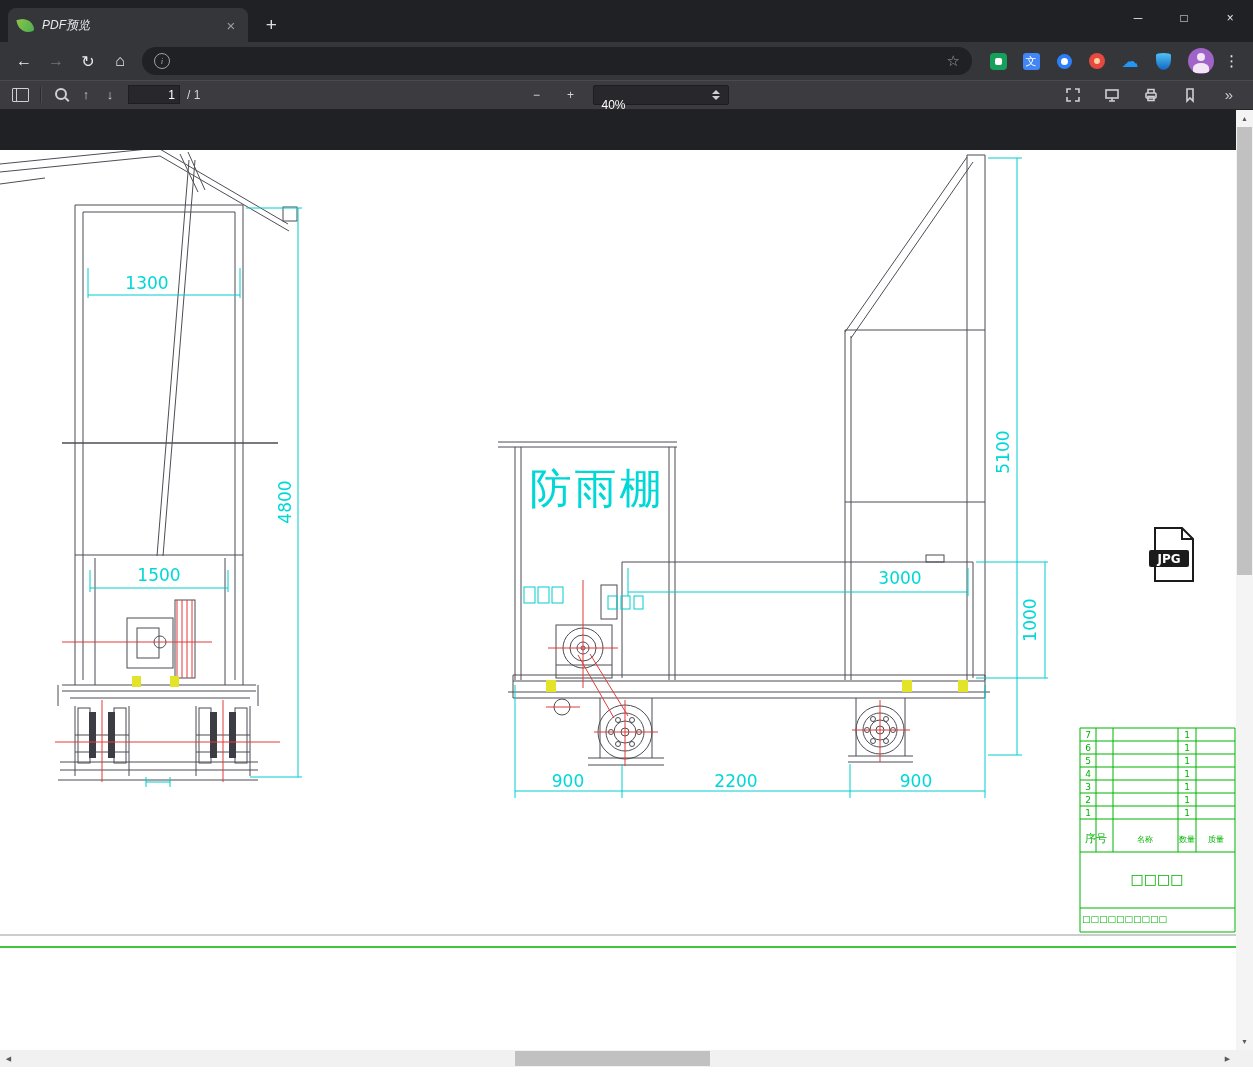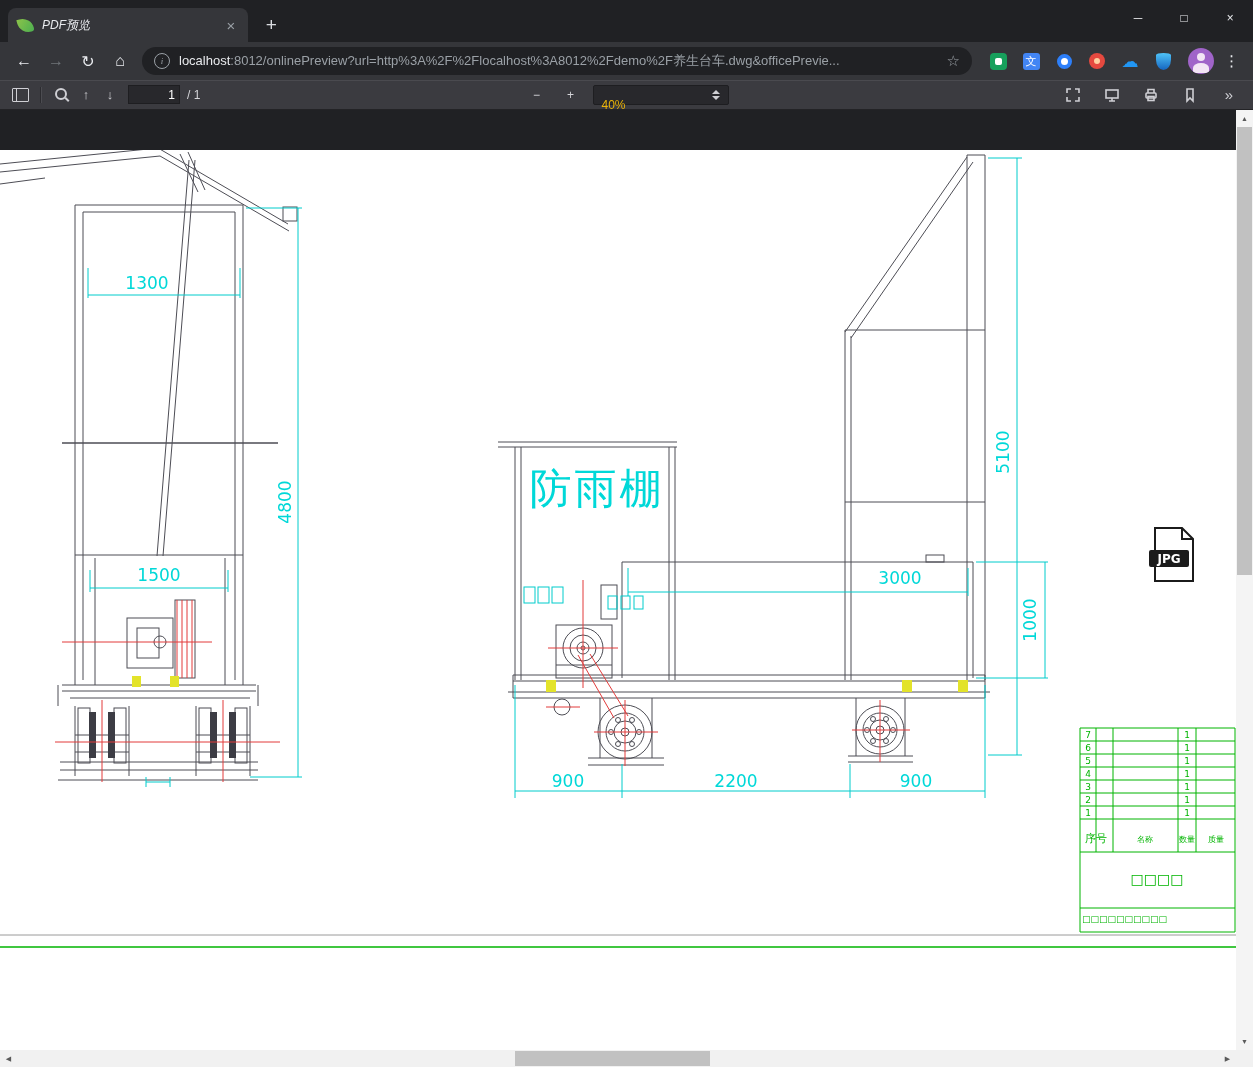--- a/index.html
+++ b/index.html
@@ -69,21 +69,21 @@
   .mag::after{content:"";position:absolute;width:2px;height:5px;background:#cfcfd4;
        transform:rotate(-45deg);bottom:-4px;right:-3px;}
   .arr{font-size:13px;color:#cfcfd4;}
   .page-input{width:42px;height:17px;background:#28282c;border:1px solid #1e1e21;color:#fff;
        font-size:12px;text-align:right;padding:0 4px;margin-left:6px;font-family:"Liberation Sans",sans-serif;}
   .page-total{margin-left:7px;color:#d4d4d8;}
   .pdf-center{position:absolute;left:50%;top:0;height:30px;transform:translateX(-50%);
        display:flex;align-items:center;gap:10px;}
   .zoom-select{width:136px;height:20px;background:#28282c;border:1px solid #1e1e21;border-radius:2px;
        display:flex;align-items:center;padding:0 8px;box-sizing:border-box;gap:6px;}
-  .zoom-value{flex:1 1 auto;color:#eab308;margin-top:19px;}
+  .zoom-value{flex:1 1 auto;color:#ffffff;margin-top:19px;}
   .spinner{display:flex;flex-direction:column;gap:2px;align-items:center;}
   .spinner i{width:0;height:0;border-left:4px solid transparent;border-right:4px solid transparent;display:block;}
   .spin-up{border-bottom:4px solid #cfcfd4;}
   .spin-down{border-top:4px solid #cfcfd4;}
   .pdf-right{margin-left:auto;display:flex;align-items:center;gap:15px;padding-right:4px;}
   .pdf-right svg{display:block;}
   .more-btn{font-size:15px;color:#cfcfd4;}
   
   .content{position:absolute;left:0;top:110px;width:1236px;height:940px;background:#fff;overflow:hidden;margin-top:40px;}
   svg text{font-family:"DejaVu Sans",sans-serif;}
@@ -116,21 +116,20 @@
     </div>
   </div>
 
   <div class="navbar">
     <div class="nav-btn">←</div>
     <div class="nav-btn disabled">→</div>
     <div class="nav-btn">↻</div>
     <div class="nav-btn">⌂</div>
     <div class="addr">
       <span class="info-badge">i</span>
-      <span class="url"><span class="host">localhost</span><span class="rest">:8012/onlinePreview?url=http%3A%2F%2Flocalhost%3A8012%2Fdemo%2F养生台车.dwg&amp;officePrevie...</span></span>
       <span class="star">☆</span>
     </div>
     <div class="ext-icons">
       <div class="ext">
           <span class="ext-green"></span>
         </div>
       <div class="ext">
           <span class="ext-translate">文</span>
         </div>
       <div class="ext">

